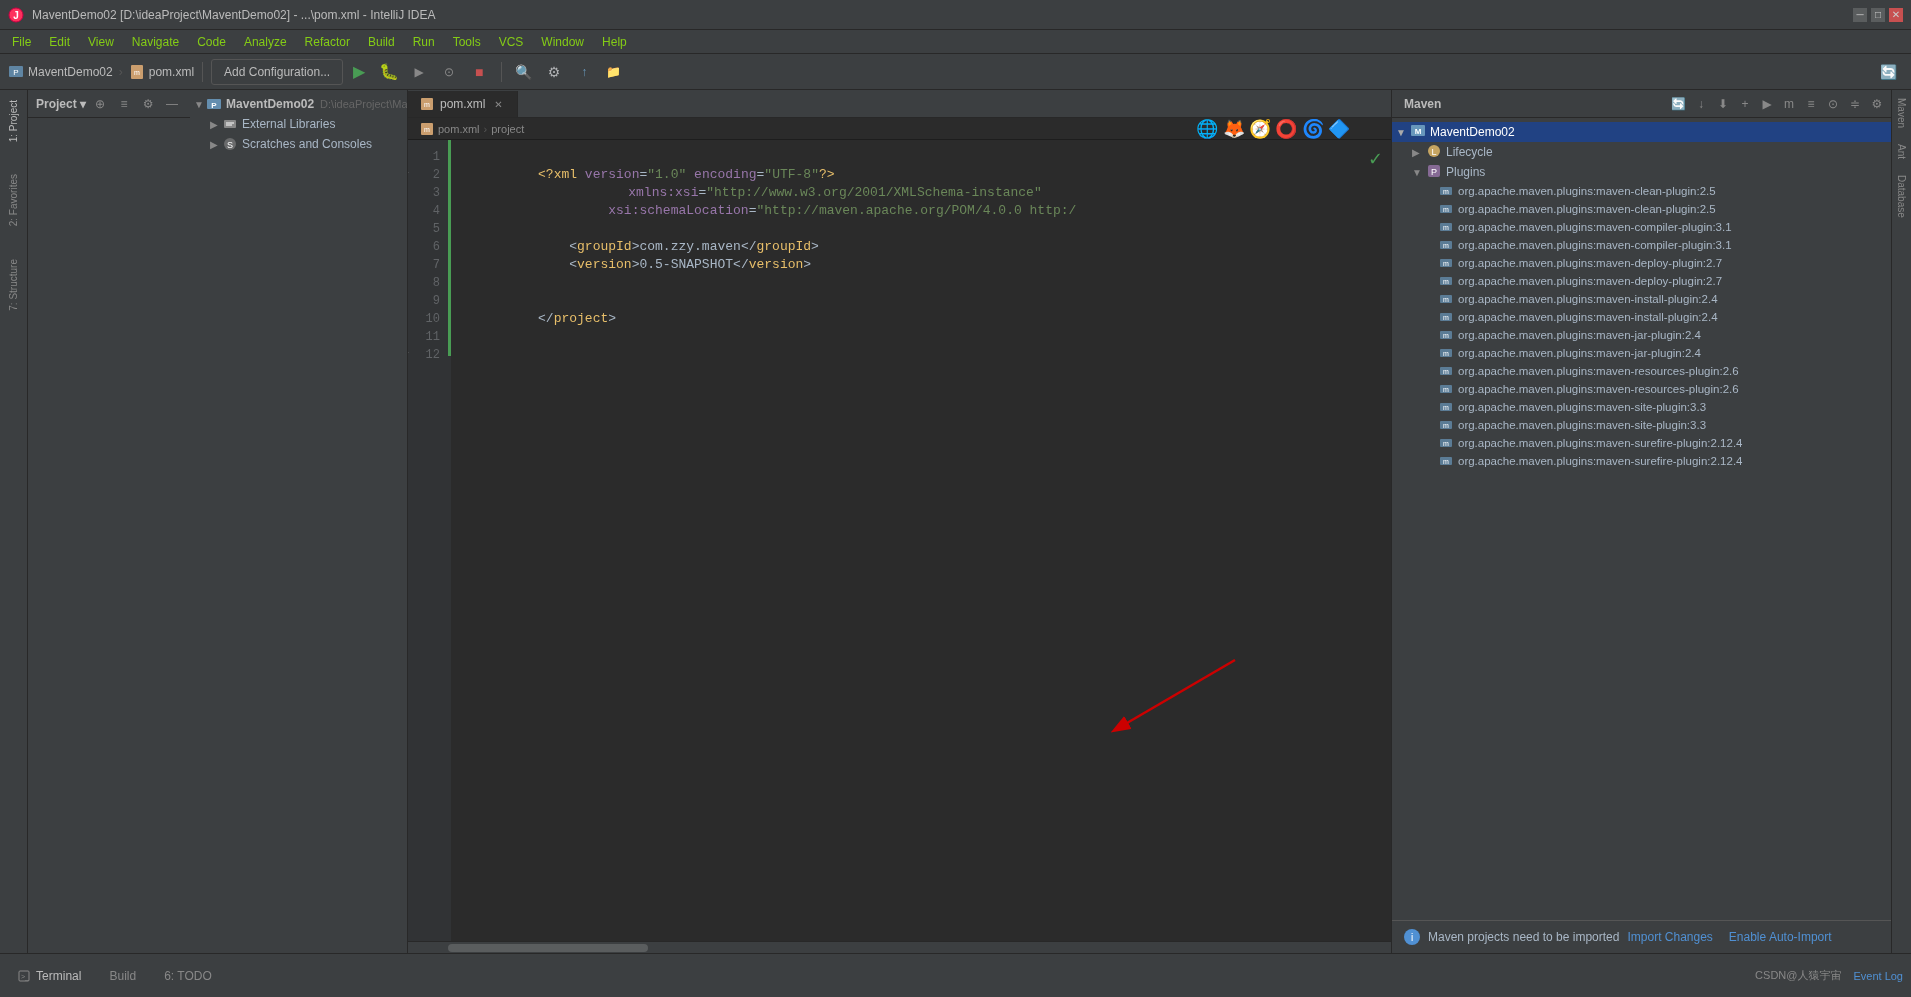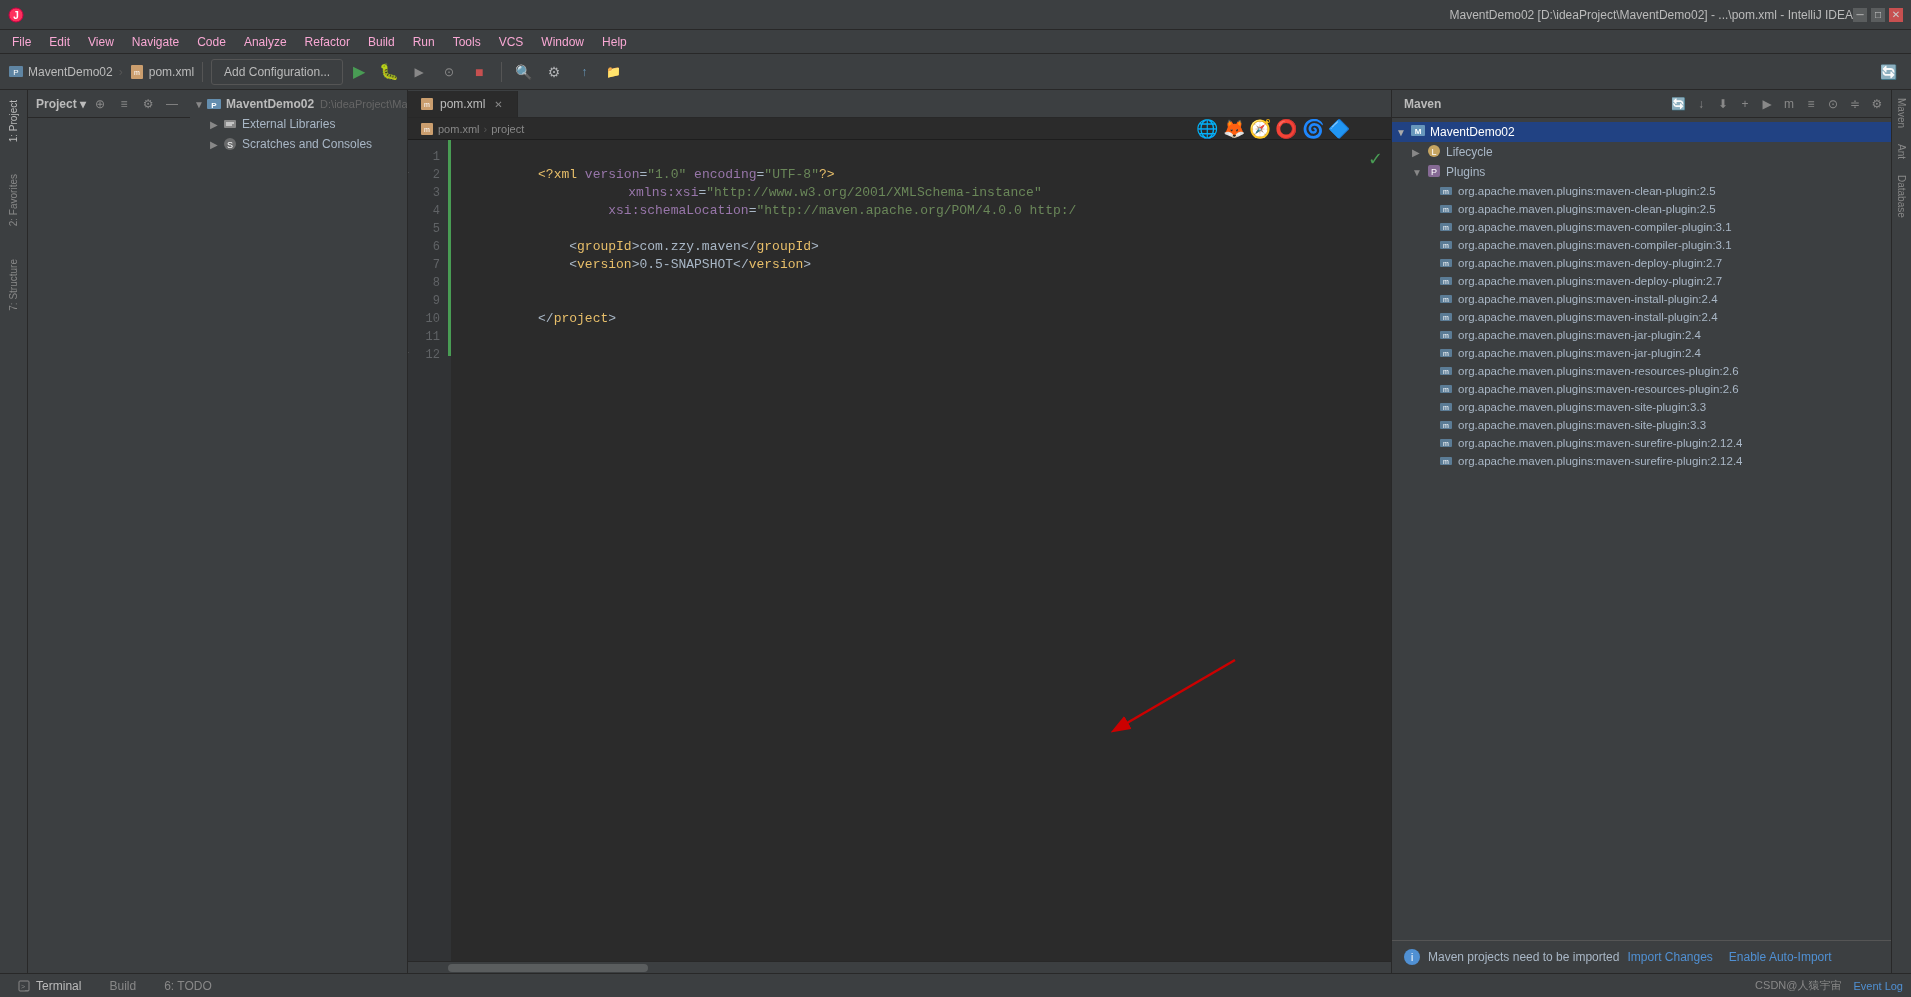--- a/index.html
+++ b/index.html
@@ -26,21 +26,21 @@
       border-bottom: 1px solid #282828;
     }
     .title-bar-logo {
       width: 16px;
       height: 16px;
       margin-right: 8px;
       flex-shrink: 0;
     }
     .title-bar-title {
       flex: 1;
-      text-align: right;
+      text-align: left;
       color: #bbbbbb;
       font-size: 12px;
     }
     .title-bar-controls {
       display: flex;
       gap: 4px;
     }
     .title-bar-btn {
       width: 14px;
       height: 14px;
@@ -60,21 +60,21 @@
       height: 24px;
       display: flex;
       align-items: center;
       padding: 0 4px;
       flex-shrink: 0;
       border-bottom: 1px solid #282828;
       gap: 2px;
     }
     .menu-item {
       padding: 2px 8px;
-      color: #f9a8d4;
+      color: #84cc16;
       font-size: 12px;
       cursor: pointer;
       border-radius: 2px;
     }
 
     
     .toolbar {
       background: #3c3f41;
       height: 36px;
       display: flex;
@@ -390,21 +390,21 @@
     }
     .notif-text { color: #a9b7c6; }
     .notif-link {
       color: #5090d3;
       cursor: pointer;
       text-decoration: none;
     }
 
     
     .bottom-bar {
-      height: 24px;
+      height: 44px;
       background: #3c3f41;
       border-top: 1px solid #282828;
       display: flex;
       align-items: center;
       padding: 4px 8px;
       gap: 8px;
       flex-shrink: 0;
     }
     .bottom-tab {
       padding: 2px 10px;

